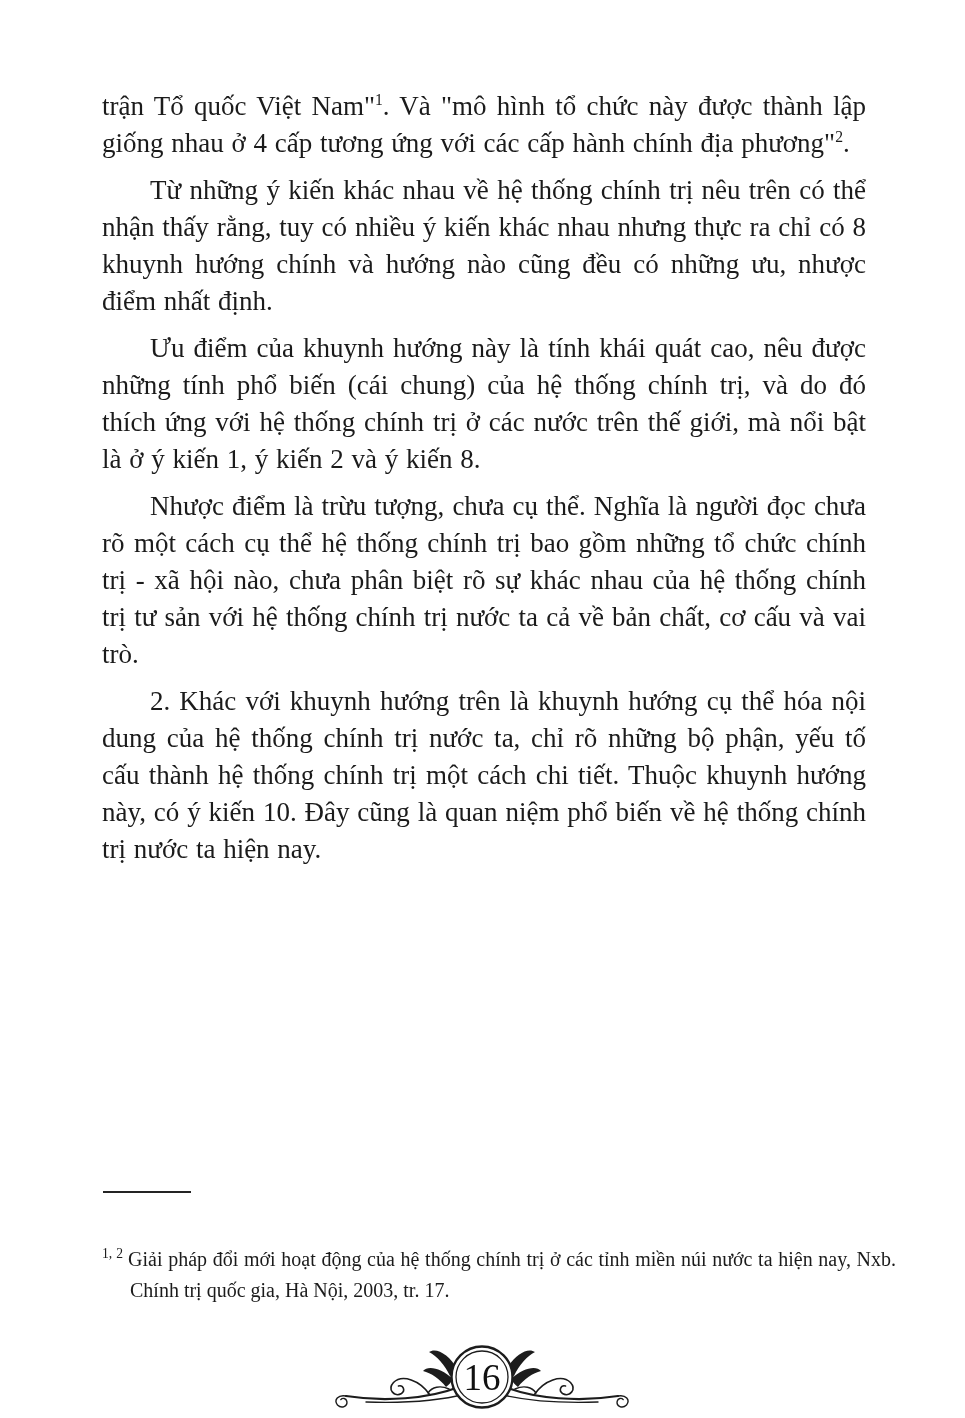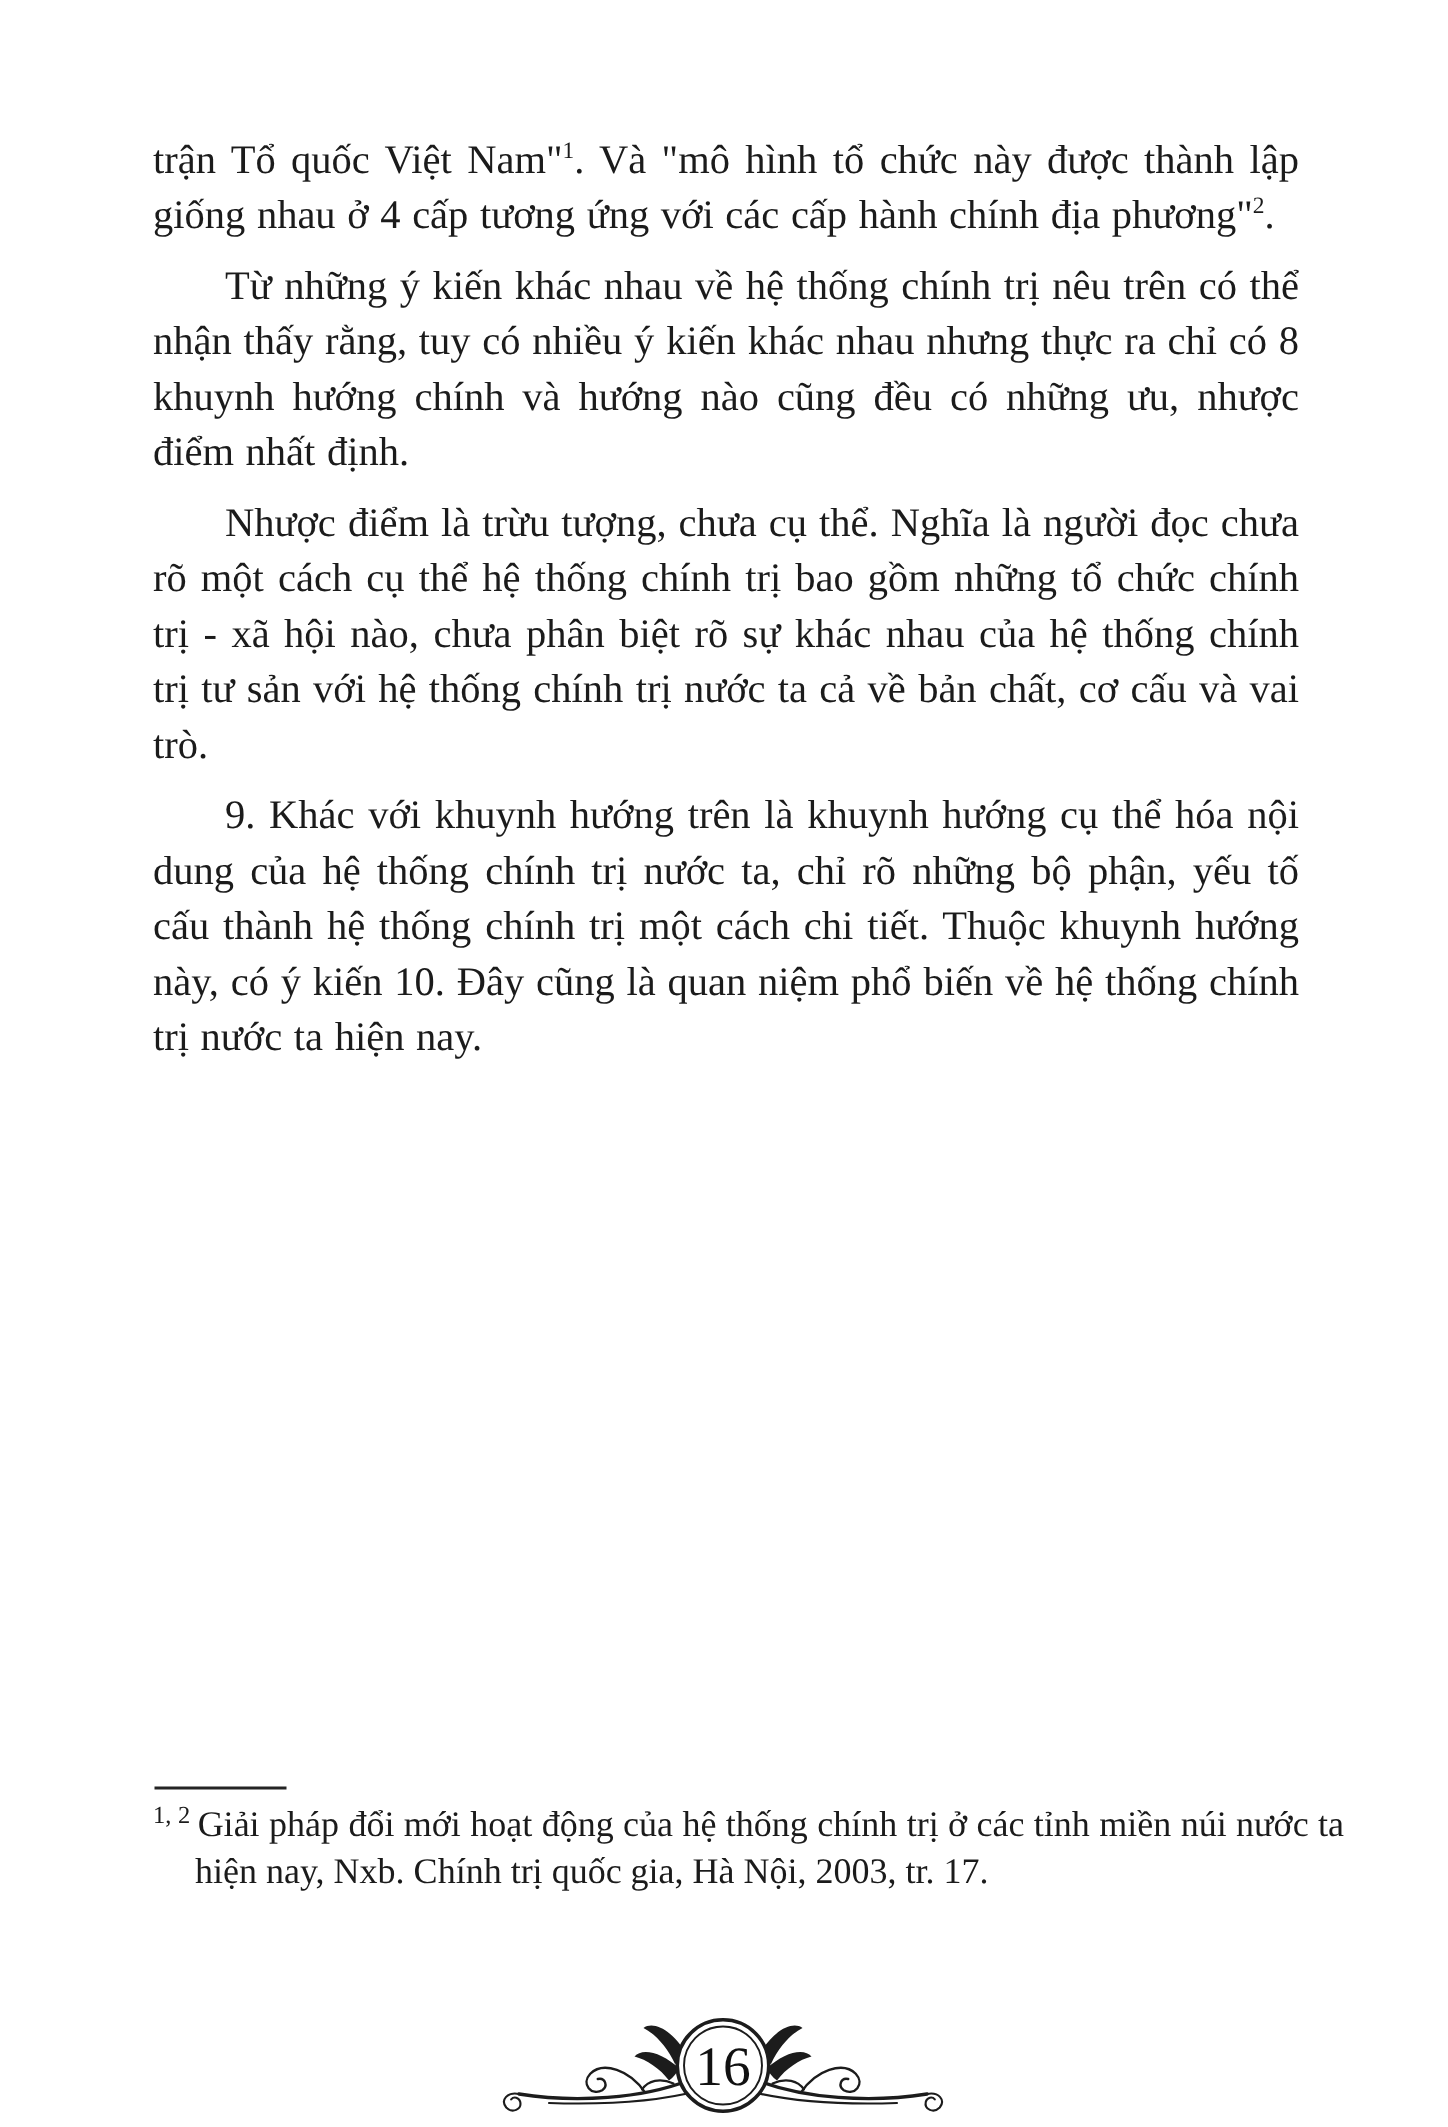--- a/index.html
+++ b/index.html
@@ -40,23 +40,23 @@
     position: absolute;
     left: 103px;
     top: 1191px;
     width: 88px;
     height: 2px;
     background: #242424;
   }
   .footnote {
     position: absolute;
     left: 102px;
-    top: 1202px;
+    top: 1244px;
     width: 766px;
-    font-size: 24px;
+    font-size: 20px;
     line-height: 31px;
     text-align: justify;
     text-justify: inter-word;
     padding-left: 28px;
     text-indent: -28px;
   }
   .fn-marker {
     font-size: 0.68em;
     line-height: 0;
     vertical-align: super;
@@ -72,22 +72,23 @@
   .ornament svg { display: block; width: 100%; height: 100%; }
 </style>
 </head>
 <body style="background: rgb(255, 255, 255); color: rgb(27, 27, 27);">
 
 <div class="page">
 
   <div class="body-text">
       <p class="para"><span>trận Tổ quốc Việt Nam"</span><sup class="fnref">1</sup><span>. Và "mô hình tổ chức này được thành lập giống nhau ở 4 cấp tương ứng với các cấp hành chính địa phương"</span><sup class="fnref">2</sup><span>.</span></p>
       <p class="para indent"><span>Từ những ý kiến khác nhau về hệ thống chính trị nêu trên có thể nhận thấy rằng, tuy có nhiều ý kiến khác nhau nhưng thực ra chỉ có 8 khuynh hướng chính và hướng nào cũng đều có những ưu, nhược điểm nhất định.</span></p>
+      <p class="para indent"><span>Ưu điểm của khuynh hướng này là tính khái quát cao, nêu được những tính phổ biến (cái chung) của hệ thống chính trị, và do đó thích ứng với hệ thống chính trị ở các nước trên thế giới, mà nổi bật là ở ý kiến 1, ý kiến 2 và ý kiến 8.</span></p>
       <p class="para indent"><span>Nhược điểm là trừu tượng, chưa cụ thể. Nghĩa là người đọc chưa rõ một cách cụ thể hệ thống chính trị bao gồm những tổ chức chính trị - xã hội nào, chưa phân biệt rõ sự khác nhau của hệ thống chính trị tư sản với hệ thống chính trị nước ta cả về bản chất, cơ cấu và vai trò.</span></p>
-      <p class="para indent"><span>9. Khác với khuynh hướng trên là khuynh hướng cụ thể hóa nội dung của hệ thống chính trị nước ta, chỉ rõ những bộ phận, yếu tố cấu thành hệ thống chính trị một cách chi tiết. Thuộc khuynh hướng này, có ý kiến 10. Đây cũng là quan niệm phổ biến về hệ thống chính trị nước ta hiện nay.</span></p>
+      <p class="para indent"><span>2. Khác với khuynh hướng trên là khuynh hướng cụ thể hóa nội dung của hệ thống chính trị nước ta, chỉ rõ những bộ phận, yếu tố cấu thành hệ thống chính trị một cách chi tiết. Thuộc khuynh hướng này, có ý kiến 10. Đây cũng là quan niệm phổ biến về hệ thống chính trị nước ta hiện nay.</span></p>
     </div>
 
   <div class="fn-rule"></div>
 
   <div class="footnote"><sup class="fn-marker">1, 2</sup><span>Giải pháp đổi mới hoạt động của hệ thống chính trị ở các tỉnh miền núi nước ta hiện nay, Nxb. Chính trị quốc gia, Hà Nội, 2003, tr. 17.</span></div>
 
   <div class="ornament">
     <svg viewBox="0 0 300 112" xmlns="http://www.w3.org/2000/svg">
       <g id="fl" stroke="#1c1c1c" fill="none" stroke-linecap="round">
 

